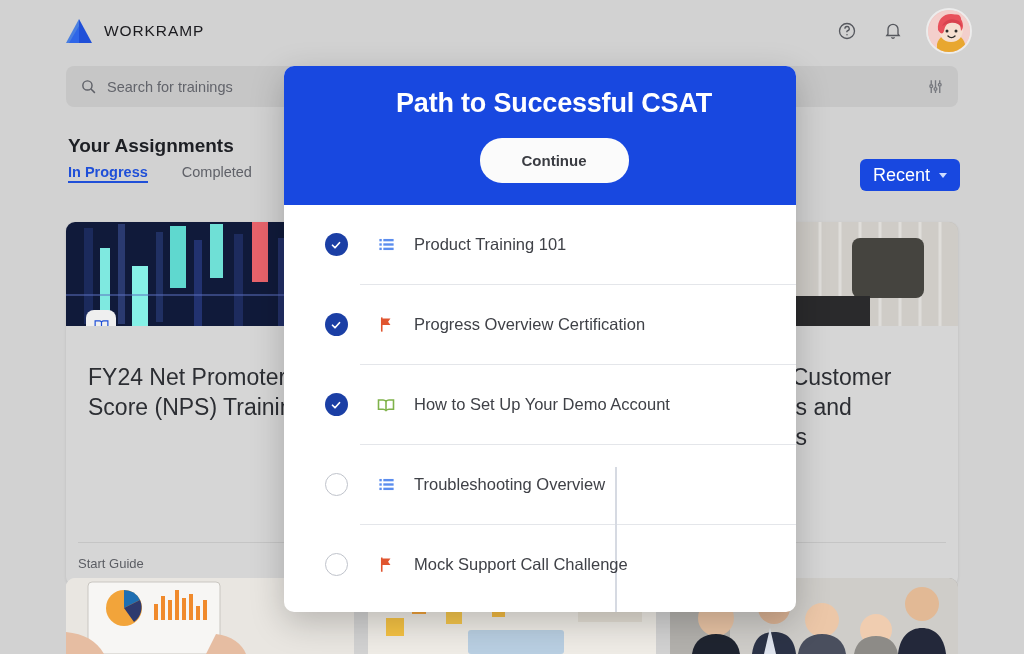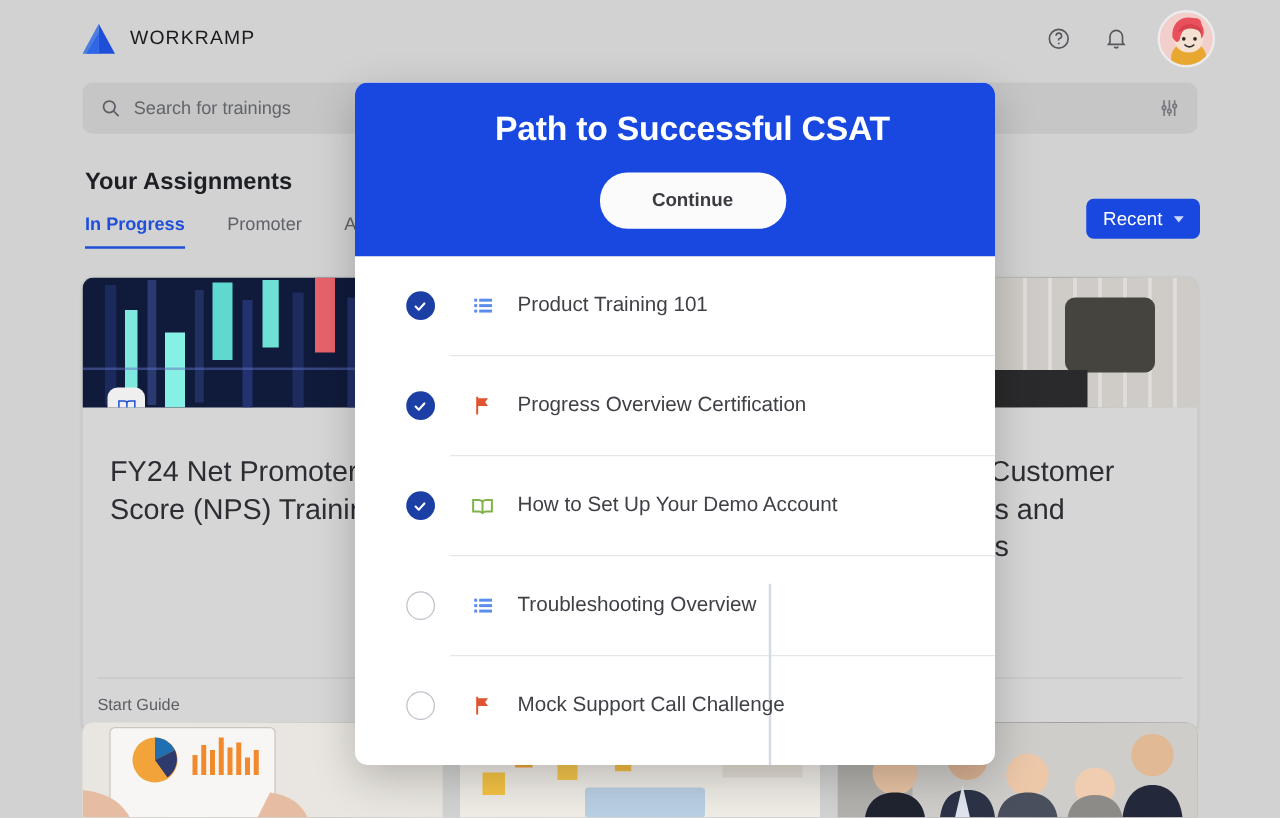--- a/index.html
+++ b/index.html
@@ -57,30 +57,30 @@
   .search-input::placeholder { color: #62646b; }
   .filter-ico { color: #76787e; display: flex; }
 
   
   .assign-title {
     position: absolute; left: 68px; top: 135px;
     font-size: 19px; font-weight: bold; color: #1d1f24;
   }
   .tabs { position: absolute; left: 68px; top: 164px; display: flex; gap: 34px; }
   .tab {
-    font-size: 14.5px; color: #5f6168; padding-bottom: 9px; cursor: pointer;
-    border-bottom: 2.5px solid transparent; white-space: nowrap; margin-top: 8px;
+    font-size: 14.5px; color: #5f6168; padding-bottom: 1px; cursor: pointer;
+    border-bottom: 2.5px solid transparent; white-space: nowrap;
   }
   .tab.active { color: #1f4fd8; font-weight: bold; border-bottom-color: #1f4fd8; }
 
   .recent-btn {
     position: absolute; right: 64px; top: 159px; height: 32px;
     background: #1848e0; color: #fff; border: none; border-radius: 6px;
     padding: 0 13px; display: flex; align-items: center; gap: 9px;
-    font-family: "Liberation Sans", sans-serif; font-size: 15px; cursor: pointer;
+    font-family: "Liberation Sans", sans-serif; font-size: 18px; cursor: pointer;
   }
   .caret { width: 0; height: 0; border-left: 4.5px solid transparent; border-right: 4.5px solid transparent; border-top: 5px solid #cfdcff; }
 
   
   .cards { position: absolute; left: 66px; top: 222px; width: 894px; display: flex; gap: 14px; }
   .card {
     width: 288px; background: #d6d6d6; border-radius: 9px; overflow: hidden;
     box-shadow: 0 1px 3px rgba(0,0,0,0.10); position: relative;
   }
   .card-img { height: 104px; position: relative; }
@@ -207,21 +207,21 @@
         <circle cx="6" cy="11.5" r="2"></circle>
           <circle cx="12" cy="15.5" r="2"></circle>
           <circle cx="18" cy="9.5" r="2"></circle>
       </svg>
     </span>
   </div>
 
   <div class="assign-title">Your Assignments</div>
   <div class="tabs">
     <div class="tab active">In Progress</div>
-    <div class="tab">Promoter</div>
+    <div class="tab">Completed</div>
     <div class="tab">Archived</div>
   </div>
   <button class="recent-btn">
     <span>Recent</span>
     <span class="caret"></span>
   </button>
 
   <div class="cards">
 
     <div class="card">

